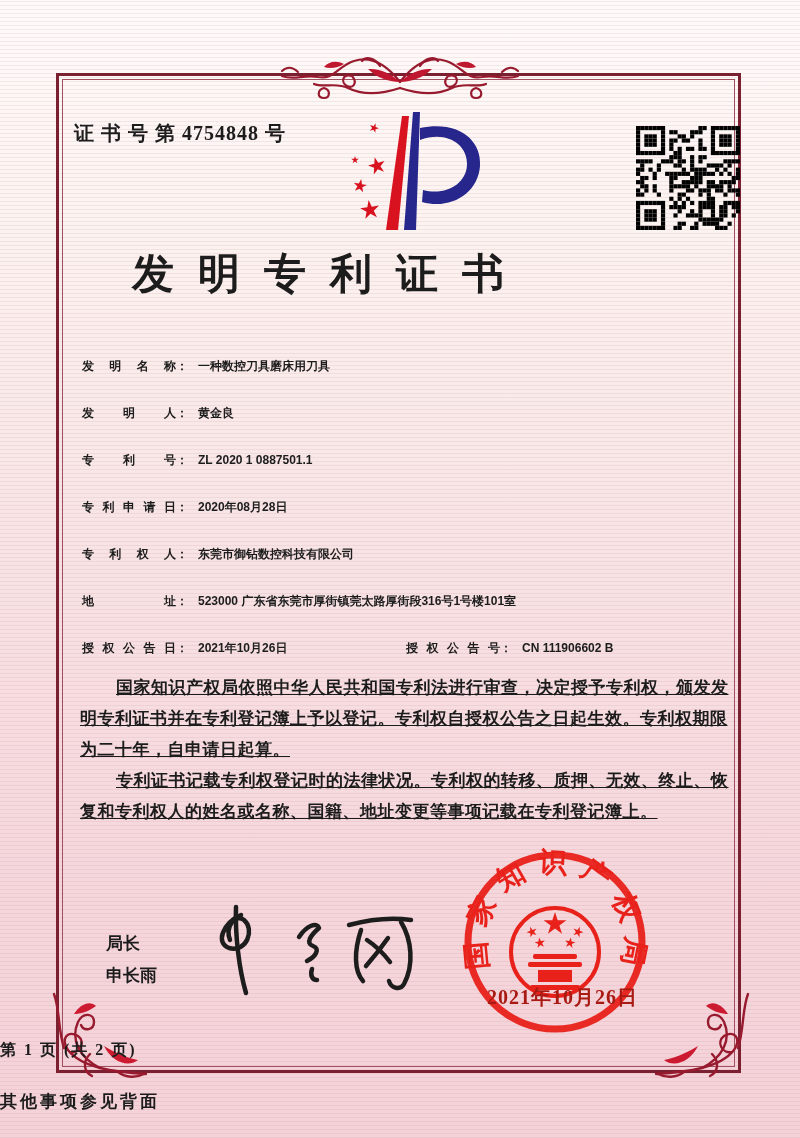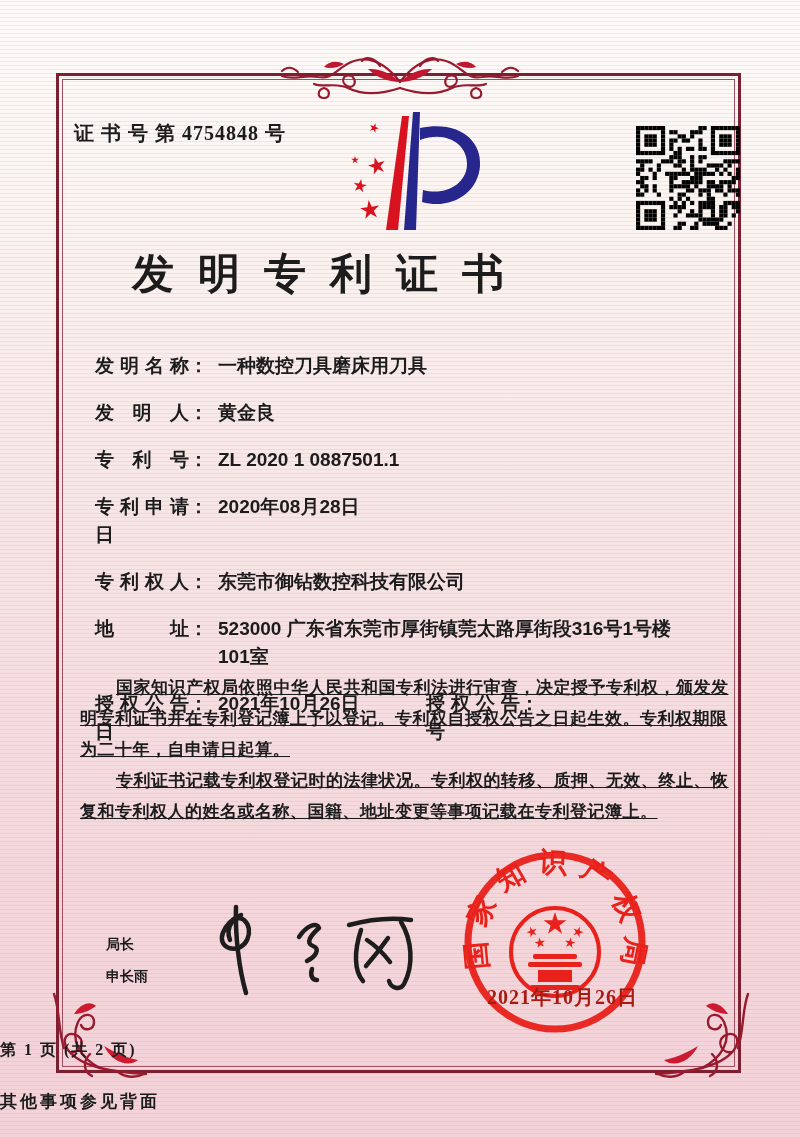--- a/index.html
+++ b/index.html
@@ -12,29 +12,29 @@
     background:repeating-linear-gradient(0deg,rgba(216,130,148,.16) 0 1px,transparent 1px 4px);
     pointer-events:none;}
   
   .frame-outer{position:absolute;left:56px;top:73px;width:685px;height:1000px;
     border:3px solid #7a2030;box-sizing:border-box;}
   .frame-inner{position:absolute;inset:3px;border:1px solid #a05060;}
   .abs{position:absolute;}
   .certno{left:74px;top:120px;font:bold 20px "Liberation Serif",serif;letter-spacing:1px;}
   .title{left:0;width:636px;top:246px;text-align:center;
     font:bold 42px "Liberation Serif",serif;letter-spacing:24px;text-indent:24px;}
-  .fields{left:95px;top:352px;width:620px;font-weight:bold;font-size:19px;line-height:28px;}
+  .fields{left:82px;top:352px;width:620px;font-weight:bold;font-size:12px;line-height:28px;}
   .frow{display:flex;margin-bottom:19px;align-items:flex-start;}
   .flabel{display:inline-block;width:94px;text-align:justify;text-align-last:justify;}
   .fvalue{margin-left:10px;max-width:460px;}
   .pair2{margin-left:26px;display:flex;}
   .paras{left:80px;top:672px;width:652px;font:bold 17px "Liberation Serif",serif;
     line-height:31px;letter-spacing:.5px;}
   .paras p{margin:0;text-indent:36px;text-decoration:underline;}
-  .signer{left:106px;top:928px;font-weight:bold;font-size:14px;line-height:32px;}
+  .signer{left:106px;top:928px;font-weight:bold;font-size:17px;line-height:32px;}
   .sealdate{left:487px;top:984px;color:#a81a12;font:bold 20px "Liberation Serif",serif;letter-spacing:1px;z-index:6;}
   .pageinfo{left:0;width:770px;top:1040px;text-align:left;font:bold 16px "Liberation Serif",serif;letter-spacing:2px;}
   .footnote{left:0;width:740px;top:1090px;text-align:left;font:bold 17px "Liberation Serif",serif;letter-spacing:3px;}
   svg{display:block;}
   .seal{z-index:5;}
 </style>
 </head>
 <body>
 
 <div class="paper"></div>
@@ -447,20 +447,21 @@
       <span>：</span>
     <span class="fvalue">523000 广东省东莞市厚街镇莞太路厚街段316号1号楼101室</span>
   </div>
   <div class="frow">
     <span class="flabel">授权公告日</span>
       <span>：</span>
     <span class="fvalue" style="width:182px;">2021年10月26日</span>
     <span class="pair2">
       <span class="flabel">授权公告号</span>
         <span>：</span>
+      <span class="fvalue">CN 111906602 B</span>
     </span>
   </div>
 </div>
 
 <div class="abs paras">
   <p>国家知识产权局依照中华人民共和国专利法进行审查，决定授予专利权，颁发发明专利证书并在专利登记簿上予以登记。专利权自授权公告之日起生效。专利权期限为二十年，自申请日起算。</p>
   <p>专利证书记载专利权登记时的法律状况。专利权的转移、质押、无效、终止、恢复和专利权人的姓名或名称、国籍、地址变更等事项记载在专利登记簿上。</p>
 </div>
 
 <div class="abs signer">

